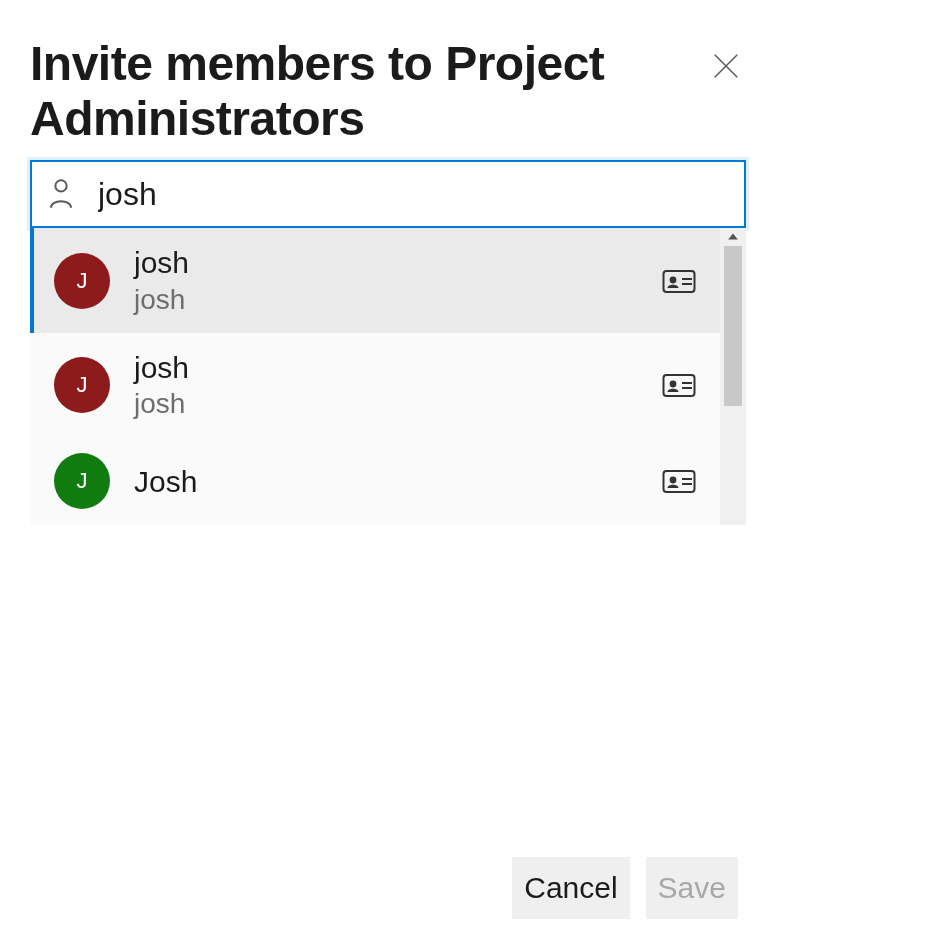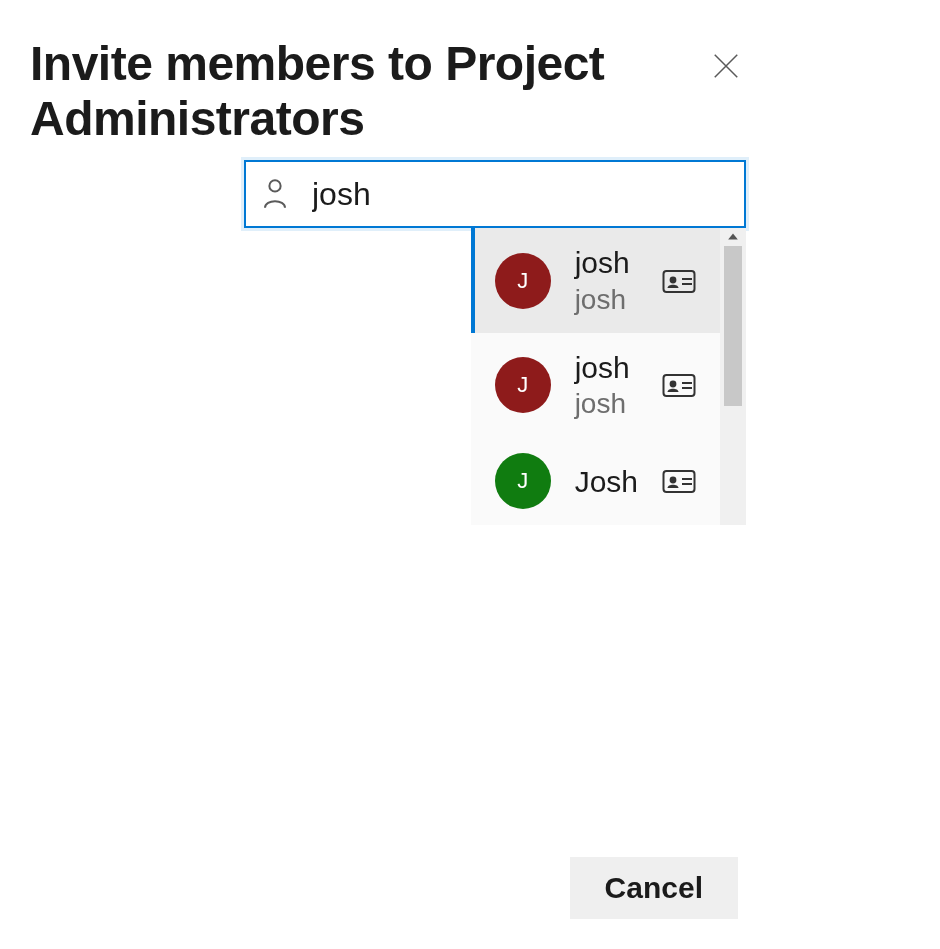--- a/index.html
+++ b/index.html
@@ -1,18 +1,18 @@
 <!DOCTYPE html>
 <html><head>
   <meta charset="utf-8">
   <style>
     * { box-sizing: border-box; margin: 0; padding: 0; }
     html, body { height: 100%; }
     body { font-family: "Segoe UI", -apple-system, Arial, sans-serif; color: #1b1b1b; }
-    .panel { width: 776px; height: 949px; padding: 36px 30px 0 30px; position: relative; display: flex; flex-direction: column; align-items: flex-end; }
+    .panel { width: 776px; height: 949px; padding: 36px 30px 0 30px; position: relative; display: flex; flex-direction: column; }
     .header-row { display: flex; align-items: flex-start; }
     .title { font-size: 48px; font-weight: 600; line-height: 1.15; flex: 1; letter-spacing: -0.5px; }
     .close-btn { width: 40px; height: 40px; border: none; background: none; display: flex; align-items: center; justify-content: center; cursor: pointer; margin-top: 10px; }
     .close-btn svg { width: 30px; height: 30px; stroke: #5a5a5a; stroke-width: 1.2; }
     .subtitle { font-size: 30px; color: #666666; line-height: 1.35; margin-top: 12px; font-weight: 400; }
     .label { font-size: 30px; color: #1b1b1b; line-height: 1.3; margin-top: 34px; }
     .search-wrap { margin-top: 14px; border: 2px solid #0078d4; height: 68px; display: flex; align-items: center; padding: 0 12px 0 16px; color: #1b1b1b; box-shadow: 0 0 0 3px rgba(0,120,212,0.12); }
     .search-wrap .person-icon { width: 26px; height: 30px; flex: 0 0 auto; margin-right: 24px; color: #5a5a5a; }
     .search-input { flex: 1; border: none; outline: none; font-size: 32px; font-family: inherit; color: #1b1b1b; caret-color: #1b1b1b; }
     .dropdown { position: relative; border-top: none; display: flex; flex-direction: row; }
@@ -23,21 +23,21 @@
     .option .avatar { width: 56px; height: 56px; border-radius: 50%; color: #ffffff; font-size: 22px; display: flex; align-items: center; justify-content: center; flex: 0 0 auto; }
     .option .texts { flex: 1; display: flex; flex-direction: column; }
     .option .display-name { font-size: 30px; color: #1b1b1b; line-height: 1.25; }
     .option .secondary { font-size: 28px; color: #6e6e6e; line-height: 1.25; }
     .option .card-icon { width: 34px; height: 28px; flex: 0 0 auto; color: #333; }
     .scroll-col { width: 26px; display: flex; flex-direction: column; background: #f0f0f0; }
     .scroll-arrow { height: 18px; display: flex; align-items: center; justify-content: center; color: #555; }
     .scroll-thumb { background: #c8c8c8; height: 160px; width: 18px; margin: 0 auto; }
     .scroll-track { flex: 1; }
     .footer { display: flex; justify-content: flex-end; gap: 16px; padding: 24px 8px 30px 8px; margin-top: auto; }
-    .btn { font-size: 30px; font-family: inherit; border: none; padding: 14px 35px; cursor: pointer; font-weight: bold; }
+    .btn { font-size: 30px; font-family: inherit; border: none; padding: 14px 12px; cursor: pointer; }
     .btn-cancel { background: #efefef; color: #1b1b1b; }
     .btn-save { background: #efefef; color: #a8a8a8; cursor: not-allowed; }
   </style>
 </head>
 <body>
 
 <div class="panel">
 
   <div class="header-row">
     <h1 class="title">Invite members to Project Administrators</h1>
@@ -108,15 +108,16 @@
             <path d="M1 7 L5 2 L9 7 Z" fill="#555"></path>
           </svg>
       </div>
       <div class="scroll-thumb"></div>
       <div class="scroll-track"></div>
     </div>
   </div>
 
   <div class="footer">
     <button class="btn btn-cancel">Cancel</button>
+    <button class="btn btn-save" disabled="">Save</button>
   </div>
 
 </div>
 
 </body></html>

